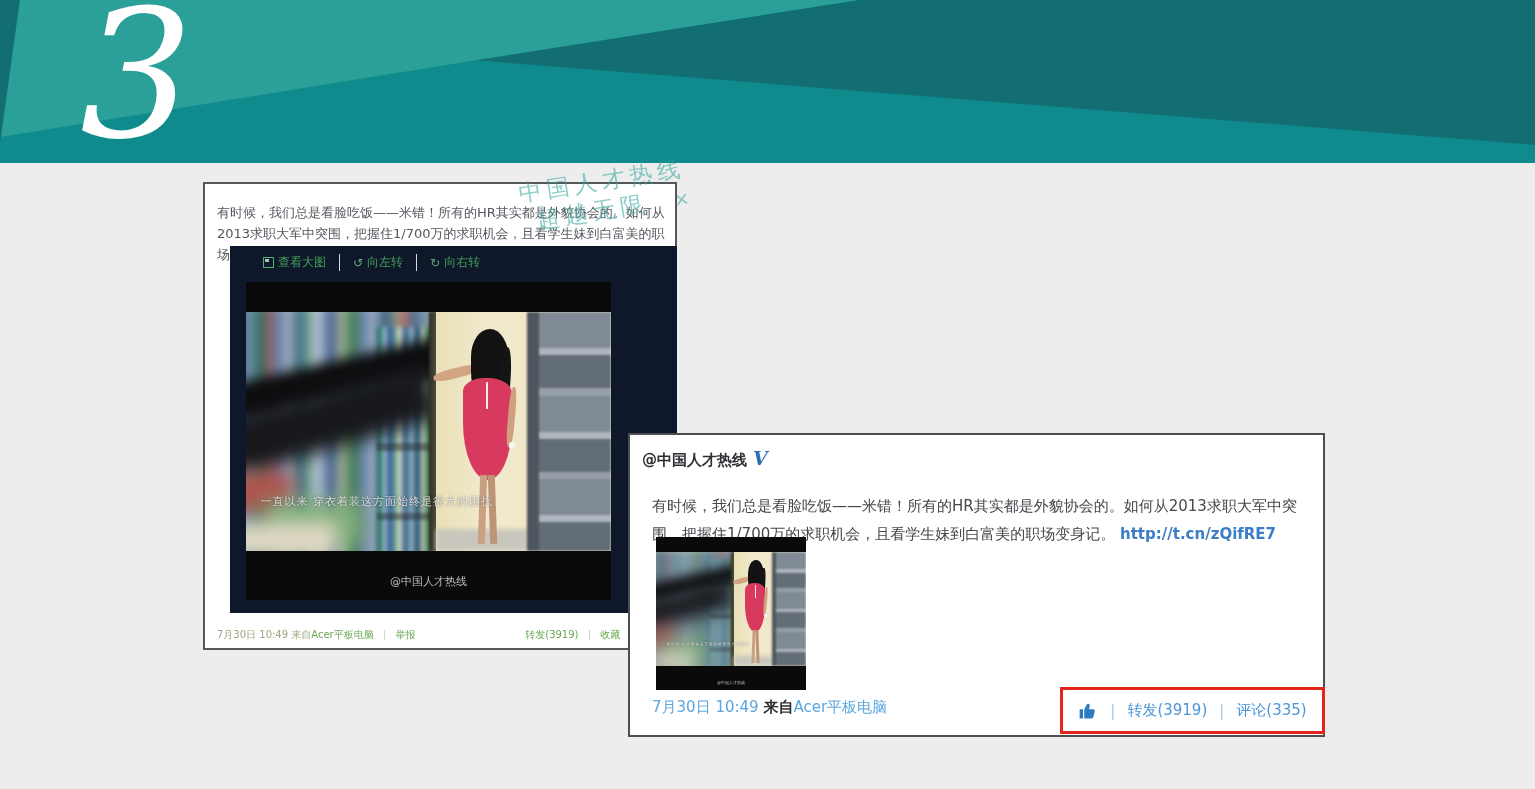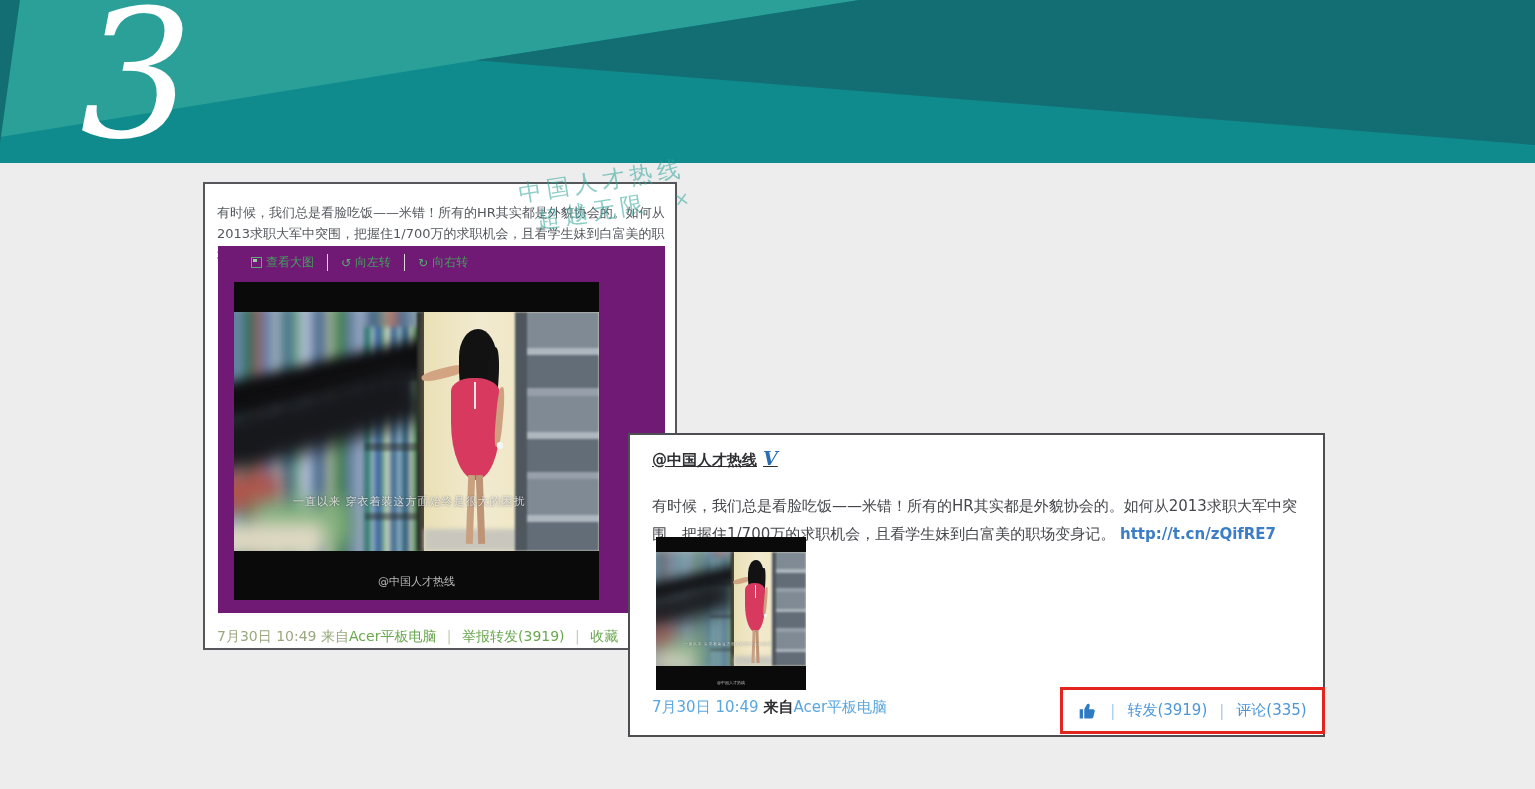--- a/index.html
+++ b/index.html
@@ -23,34 +23,34 @@
   .watermark .wm-x{margin-left:26px;font-size:19px;}
 
   
   .panel{position:absolute;background:#fff;box-sizing:border-box;}
   .panel-left{left:203px;top:182px;width:474px;height:468px;border:2px solid #56575a;z-index:1;}
   .panel-right{left:628px;top:433px;width:697px;height:304px;border:2px solid #4d4e52;z-index:5;}
 
   
   .lp-text{position:absolute;left:12px;top:5px;width:450px;font-size:13px;line-height:21px;color:#54575e;}
   .lp-text a{color:#44a05c;text-decoration:none;}
-  .lp-imgbox{position:absolute;left:13px;top:62px;width:447px;height:367px;background:#701a75;}
+  .lp-imgbox{position:absolute;left:25px;top:62px;width:447px;height:367px;background:#0f172a;}
   .lp-toolbar{position:absolute;left:20px;top:8px;display:flex;align-items:center;font-size:12px;color:#44a05c;}
   .lp-toolbar .tb-item{display:flex;align-items:center;gap:4px;padding:0 13px;cursor:pointer;}
   .lp-toolbar .tb-item + .tb-item{border-left:1px solid #d9d9d9;}
   .tb-box-icon{display:inline-block;width:9px;height:9px;border:1px solid #5aad74;position:relative;}
   .tb-box-icon::after{content:"";position:absolute;left:1px;top:1px;width:4px;height:3px;background:#9fcDA9;background:#9fcda9;}
   .tb-rot{font-size:12px;color:#5aad74;}
   .lp-meta{position:absolute;left:12px;right:13px;top:444px;display:flex;justify-content:space-between;
-           font-size:14px;color:#9aa87f;white-space:nowrap;}
+           font-size:10px;color:#9aa87f;white-space:nowrap;}
   .lp-meta a{color:#69a74f;text-decoration:none;}
   .lp-meta .sep{color:#c4cdb4;margin:0 6px;}
 
   
-  .rp-header{position:absolute;left:22px;top:12px;font-size:15px;font-weight:bold;color:#2e2f33;text-decoration:underline;}
+  .rp-header{position:absolute;left:12px;top:12px;font-size:15px;font-weight:bold;color:#2e2f33;}
   .rp-header .vbadge{color:#2a6cb5;font-family:"DejaVu Serif","Liberation Serif",serif;
                      font-style:italic;font-weight:bold;font-size:19px;margin-left:6px;}
   .rp-body{position:absolute;left:22px;right:22px;top:42px;font-size:15px;line-height:28px;color:#46474d;}
   .rp-body a{color:#3c7dc7;text-decoration:none;font-weight:bold;}
   .rp-meta{position:absolute;left:22px;top:263px;font-size:15px;color:#5aa6df;white-space:nowrap;text-align:right;}
   .rp-meta .src-prefix{color:#2f2f33;font-weight:bold;}
   .rp-meta a{color:#5aa6df;text-decoration:none;}
   .highlight-box{position:absolute;left:430px;top:252px;width:265px;height:47px;box-sizing:border-box;
                  border:3px solid #e3261d;display:flex;align-items:center;justify-content:center;gap:12px;
                  font-size:15px;color:#4b96d8;white-space:nowrap;background:transparent;}
@@ -92,21 +92,21 @@
   .face{left:34%;top:6%;width:17%;height:8%;background:#d2a482;border-radius:50%;}
   .arm-reach{left:-28%;top:17.5%;width:60%;height:4.5%;background:#d2a482;border-radius:40%;transform:rotate(-14deg);}
   .dress{left:12%;top:22%;width:64%;height:46%;background:#d83a5f;
          border-radius:46% 50% 52% 54% / 14% 16% 58% 60%;}
   .zipper{left:42%;top:24%;width:2.5%;height:12%;background:#f2e6e6;}
   .arm-side{left:70%;top:26%;width:9%;height:27%;background:#cfa080;border-radius:40%;transform:rotate(5deg);}
   .watch{left:72%;top:51%;width:8%;height:3%;background:#f5f5f5;border-radius:40%;}
   .leg1{left:32%;top:66%;width:8.5%;height:31%;background:#c9a181;transform:rotate(2deg);}
   .leg2{left:46%;top:66%;width:8.5%;height:31%;background:#bd9576;transform:rotate(-2deg);}
   .subtitle{position:absolute;left:4%;bottom:17.5%;width:88%;color:rgba(255,255,255,.78);
-            font-size:var(--sub);letter-spacing:1px;text-shadow:0 0 2px rgba(0,0,0,.6);text-align:center;}
+            font-size:var(--sub);letter-spacing:1px;text-shadow:0 0 2px rgba(0,0,0,.6);}
   .vcaption{position:absolute;left:0;bottom:3.5%;width:100%;text-align:center;color:#bdbdbd;font-size:var(--cap);}
   .scene-big{--sub:11px;--cap:11px;}
   .scene-small{--sub:3.5px;--cap:4px;}
   .scene-big{left:16px;top:36px;width:365px;height:318px;}
   .scene-small{left:26px;top:102px;width:150px;height:153px;}
 </style>
 </head>
 <body>
 
 <div class="stage">

